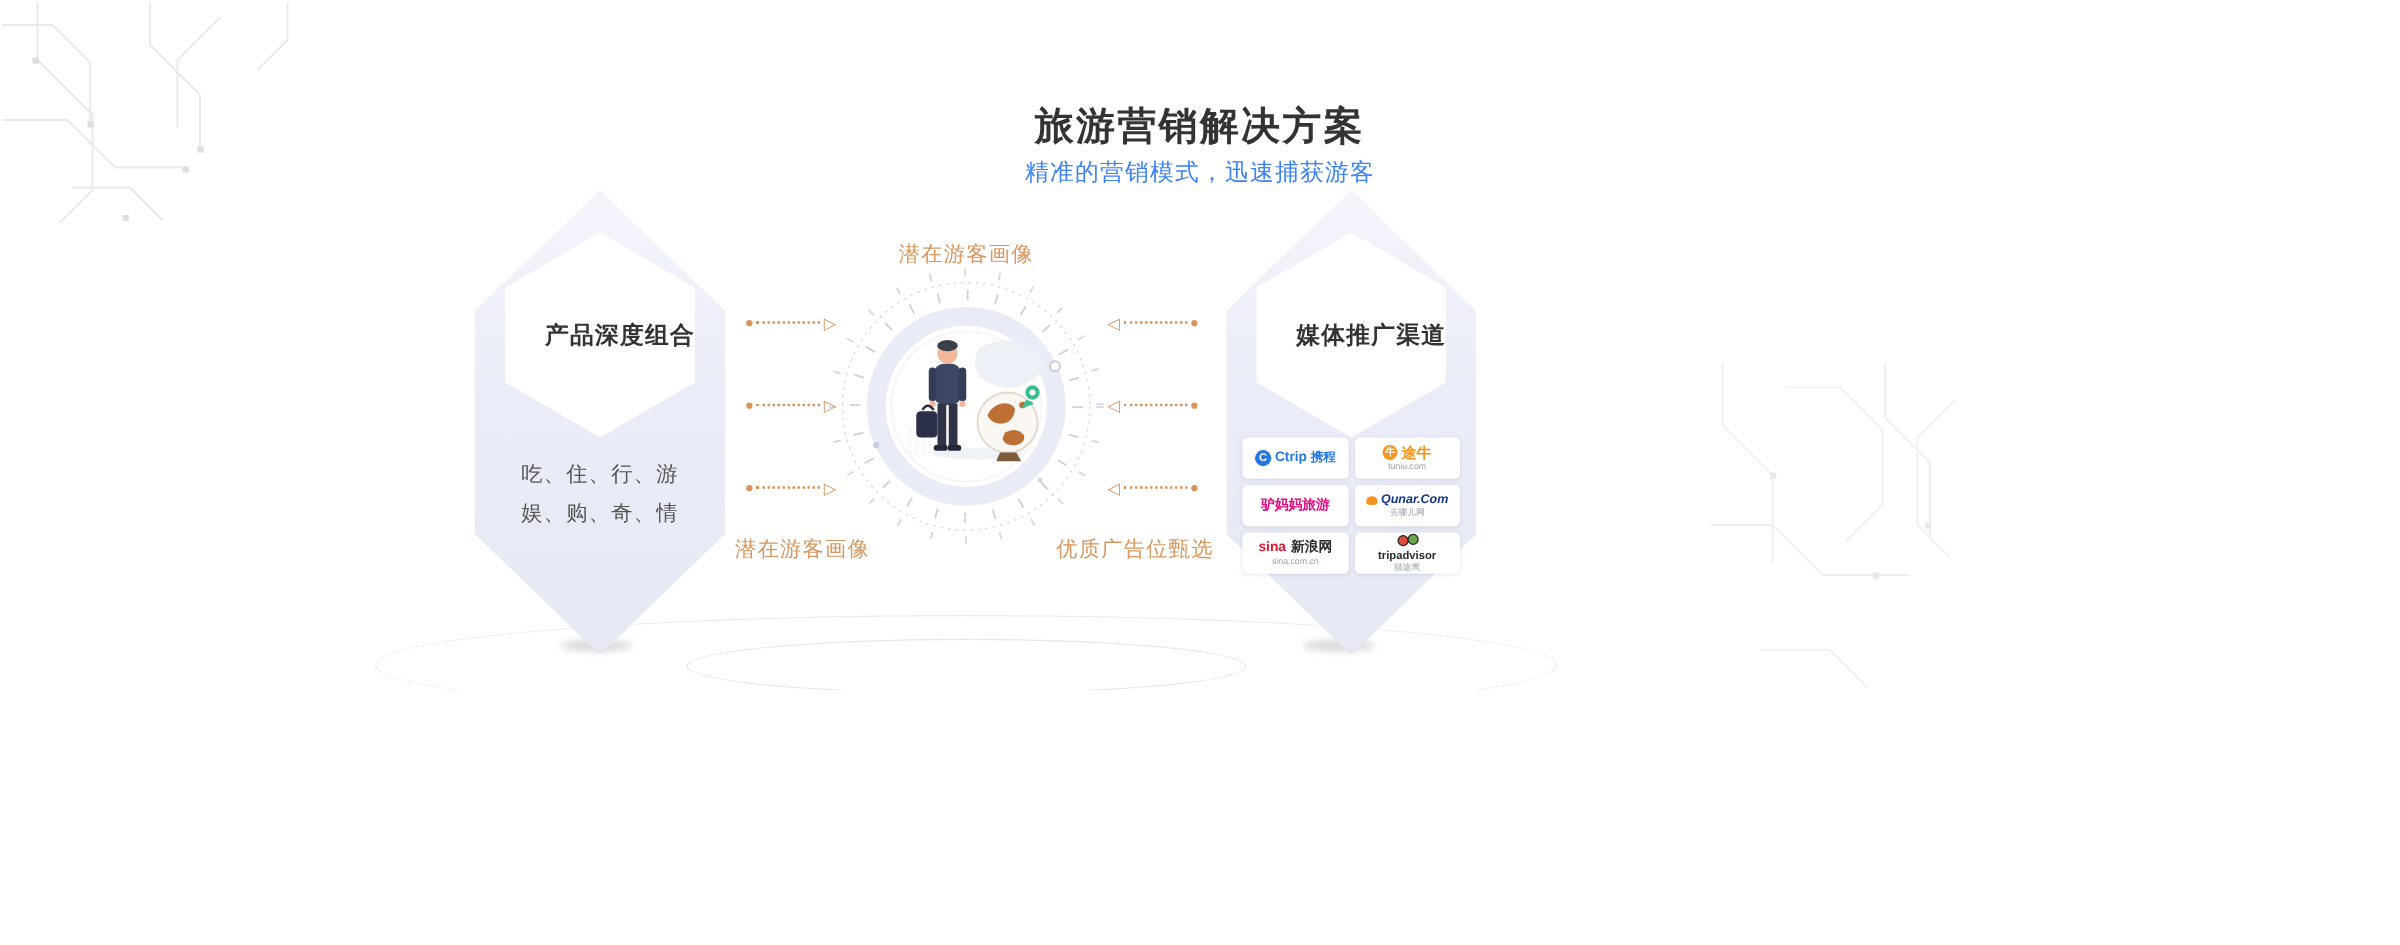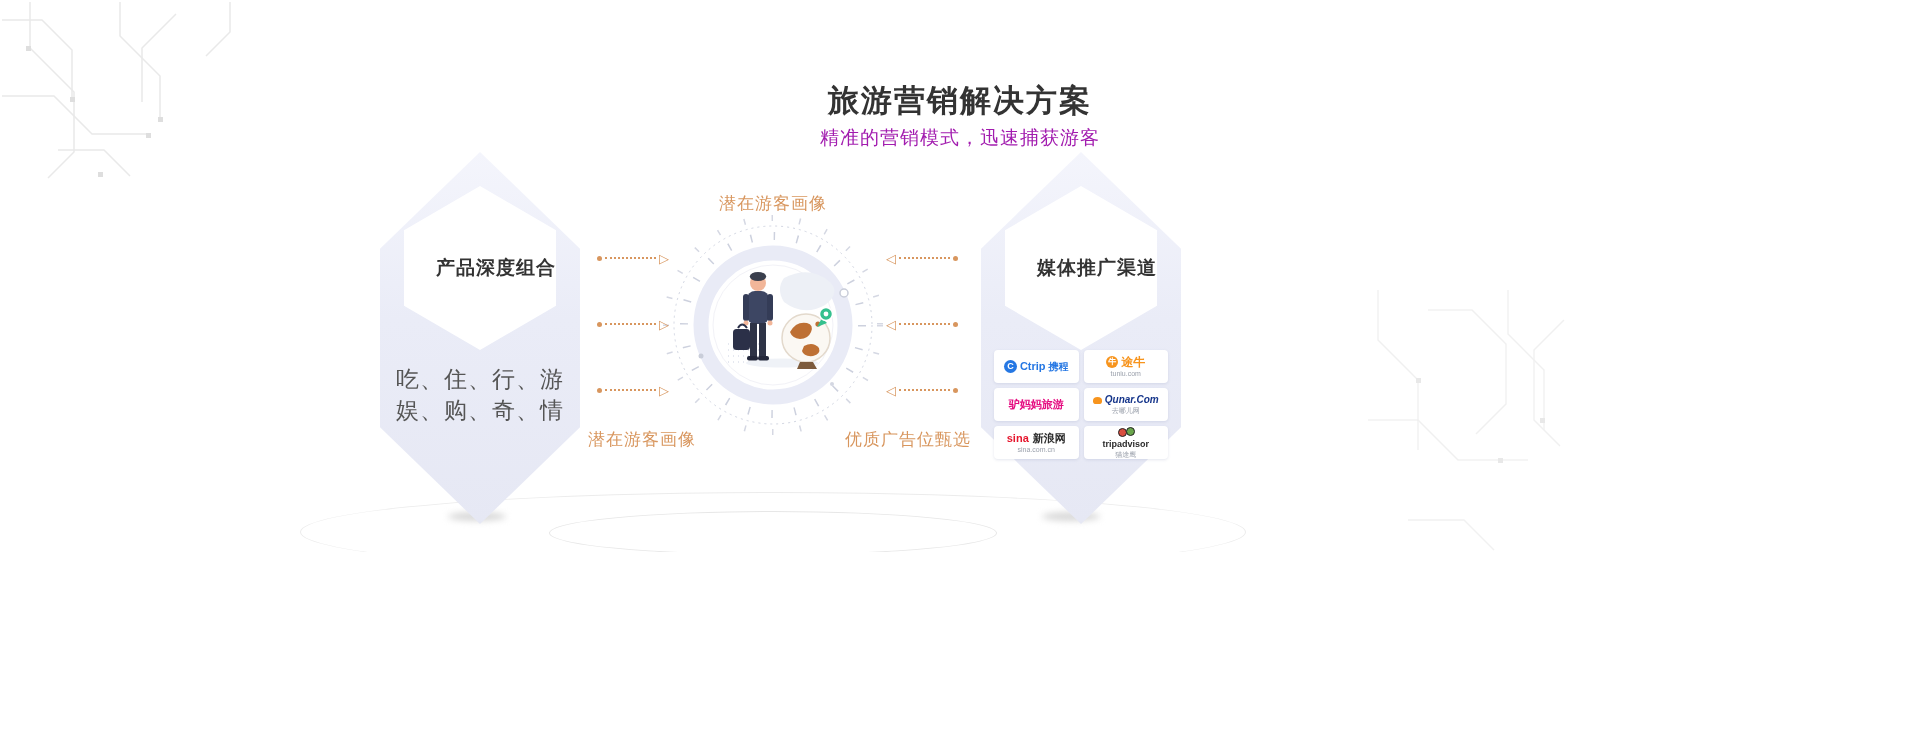--- a/index.html
+++ b/index.html
@@ -14,34 +14,34 @@
   .ellipse.outer { left:300px; top:492px; width:944px; height:78px; border:1px solid #ececec; }
   .ellipse.inner { left:549px; top:511px; width:446px; height:42px; border:1px solid #e7e7e7; }
   .tip-shadow { position:absolute; width:58px; height:9px; background:#d9d9d9; border-radius:50%;
     filter:blur(3px); z-index:1; }
   .tip-shadow.l { left:448px; top:512px; }
   .tip-shadow.r { left:1042px; top:512px; }
   
   .page-title { position:absolute; top:54px; left:0; width:100%; text-align:center;
     font-size:31px; font-weight:bold; color:#333; letter-spacing:2px; z-index:2; }
   .page-subtitle { position:absolute; top:106px; left:0; width:100%; text-align:center;
-    font-size:19px; color:#a21caf; letter-spacing:1px; z-index:2; }
+    font-size:19px; color:#3b82f6; letter-spacing:1px; z-index:2; }
   
   .hex-card { position:absolute; width:200px; height:372px; z-index:2; }
   .hex-card.left { left:380px; top:152px; }
   .hex-card.right { left:981px; top:152px; }
   .hex-outer { position:absolute; inset:0;
     clip-path:polygon(50% 0,100% 26%,100% 74%,50% 100%,0 74%,0 26%);
     background:linear-gradient(180deg,#F4F5FC 0%,#EAECF7 45%,#E6E8F4 100%); }
   .hex-inner { position:absolute; left:24px; top:34px; width:152px; height:164px;
     clip-path:polygon(50% 0,100% 27%,100% 73%,50% 100%,0 73%,0 27%);
     background:#ffffff; display:flex; align-items:center; justify-content:flex-end; }
   .hex-title { font-size:19px; font-weight:bold; color:#333; letter-spacing:1px; }
   .left-lines { position:absolute; top:212px; left:0; width:100%; text-align:center;
-    color:#555; font-size:23px; line-height:31px; letter-spacing:1px; }
+    color:#555; font-size:17px; line-height:31px; letter-spacing:1px; }
   
   .logo-grid { position:absolute; top:198px; left:13px; width:174px;
     display:grid; grid-template-columns:1fr 1fr; gap:5px; }
   .logo-tile { background:#fff; border-radius:4px; height:33px;
     display:flex; flex-direction:column; align-items:center; justify-content:center;
     box-shadow:0 1px 3px rgba(110,120,165,.18); overflow:hidden; }
   .logo-main { display:flex; align-items:center; gap:3px; line-height:1; white-space:nowrap; }
   .logo-sub { font-size:7px; color:#9aa0ab; line-height:1; margin-top:2px; white-space:nowrap; }
   .l-icon { display:inline-flex; align-items:center; justify-content:center; }
   .ctrip .logo-main { color:#2577E3; font-weight:bold; font-size:11px; }

